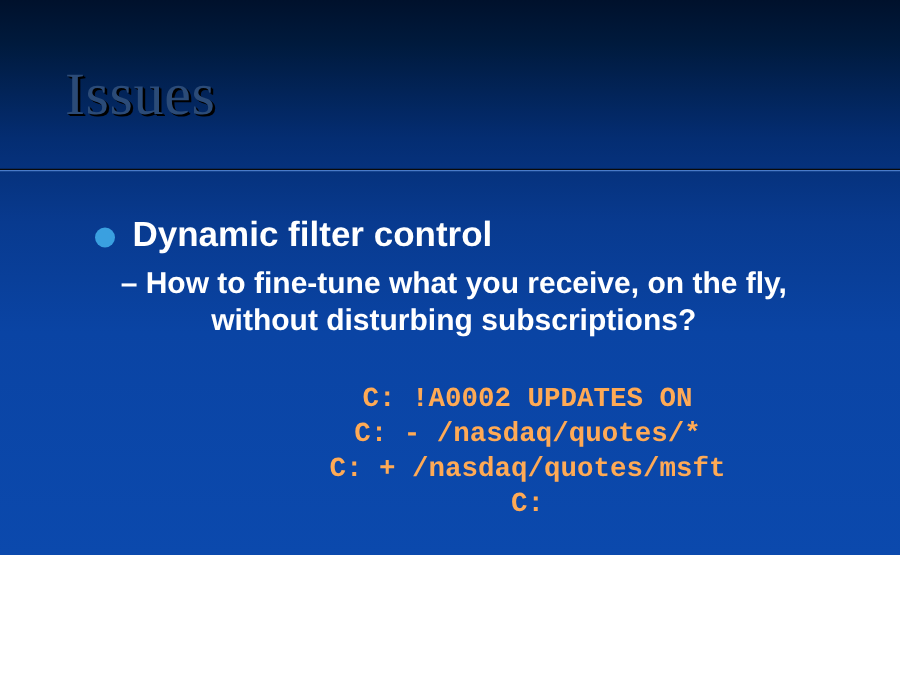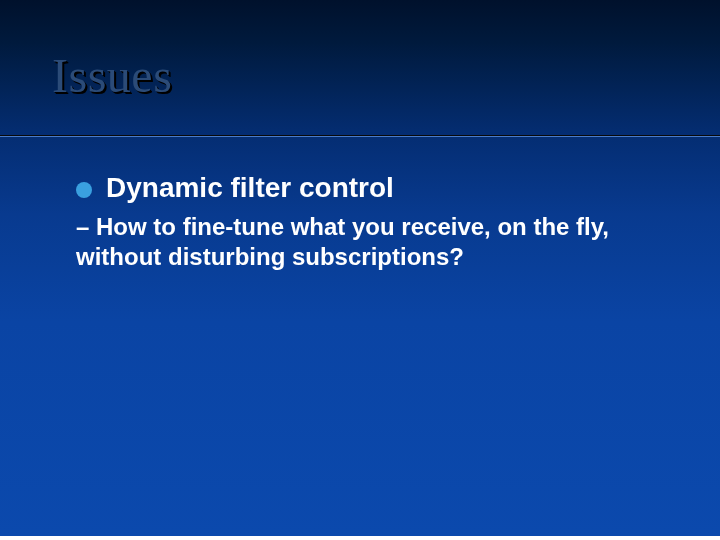--- a/index.html
+++ b/index.html
@@ -5,21 +5,21 @@
   html, body {
     margin: 0;
     padding: 0;
     width: 720px;
     height: 540px;
     overflow: hidden;
     font-family: Arial, Helvetica, sans-serif;
   }
   .slide {
     width: 720px;
-    height: 536px;
+    height: 444px;
     background: linear-gradient(to bottom,
       #00112c 0%,
       #001a3d 8%,
       #042d72 25%,
       #083a8f 40%,
       #0a44a4 60%,
       #0b49ad 100%);
     position: relative;
     box-sizing: border-box;
   }
@@ -42,20 +42,21 @@
     height: 0;
     border-top: 1px solid #0a0a0a;
     border-bottom: 1px solid #4a7bc8;
   }
   .content {
     position: absolute;
     left: 76px;
     top: 172px;
     right: 60px;
     color: #ffffff;
+    text-align: center;
   }
   .bullet-row {
     display: flex;
     align-items: center;
     margin-bottom: 8px;
   }
   .bullet-dot {
     width: 16px;
     height: 16px;
     border-radius: 50%;
@@ -105,16 +106,20 @@
     <div class="bullet-row">
       <div class="bullet-dot"></div>
       <div class="bullet-text">Dynamic filter control</div>
     </div>
 
     <div class="sub">
       <span class="dash">–</span>
       <span>How to fine-tune what you receive, on the fly, without disturbing subscriptions?</span>
     </div>
 
+    <div class="code"><span>C: !A0002 UPDATES ON</span>
+<span>C: - /nasdaq/quotes/*</span>
+<span>C: + /nasdaq/quotes/msft</span>
+<span>C:</span></div>
 
   </div>
 
 </div>
 
 </body></html>

